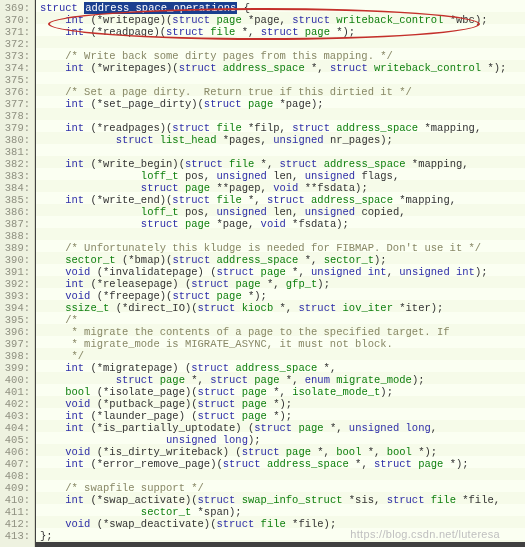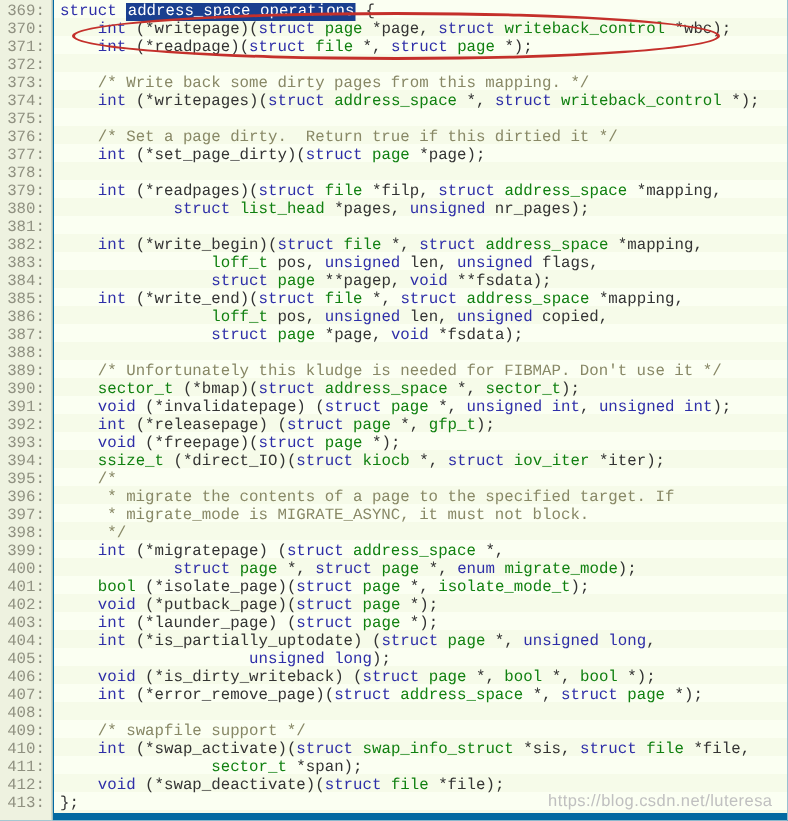--- a/index.html
+++ b/index.html
@@ -1,28 +1,28 @@
 <!DOCTYPE html>
 <html><head>
 <meta charset="utf-8">
 <style>
   html,body{margin:0;padding:0;background:#f7f7f0;}
   body{font-family:Consolas,"Courier New",monospace;font-size:10.5px;line-height:13px;color:#333;}
-  .editor{position:relative;width:525px;height:547px;overflow:hidden;background:#0369a1;}
+  .editor{position:relative;width:525px;height:547px;overflow:hidden;background:#404040;}
   .gutter{position:absolute;left:0;top:0;width:34px;height:100%;background:#eef2e0;border-right:1px solid #d4d8c4;padding-top:2px;}
   .gutter .ln{color:#8f9080;text-align:right;padding-right:4px;height:12px;}
   .code{position:absolute;left:36px;right:0;top:0;padding:2px 0 0 4px;white-space:pre;background:repeating-linear-gradient(#fbfff2,#fbfff2 12px,#f6fbe9 12px,#f6fbe9 24px);}
   .code .row{height:12px;}
   .kw{color:#2e2ea8;}
   .ty{color:#108010;font-family:Liberation Mono, monospace;}
   .nm{color:#333;}
   .cm{color:#888866;}
   .sel{background:#1a3f8f;color:#fff;padding:0 1px;}
   .ellipse{position:absolute;border:2px solid #c4302b;border-radius:50%;pointer-events:none;}
-  .watermark{position:absolute;right:10px;bottom:6px;color:#c0c0c0;font-size:11px;font-family:Arial,sans-serif;letter-spacing:.3px;pointer-events:none;}
+  .watermark{position:absolute;right:25px;bottom:6px;color:#c0c0c0;font-size:11px;font-family:Arial,sans-serif;letter-spacing:.3px;pointer-events:none;}
 </style>
 </head>
 <body>
 
 <div class="editor">
   <div class="gutter" id="gutter">
       <div class="ln">369:</div>
       <div class="ln">370:</div>
       <div class="ln">371:</div>
       <div class="ln">372:</div>

